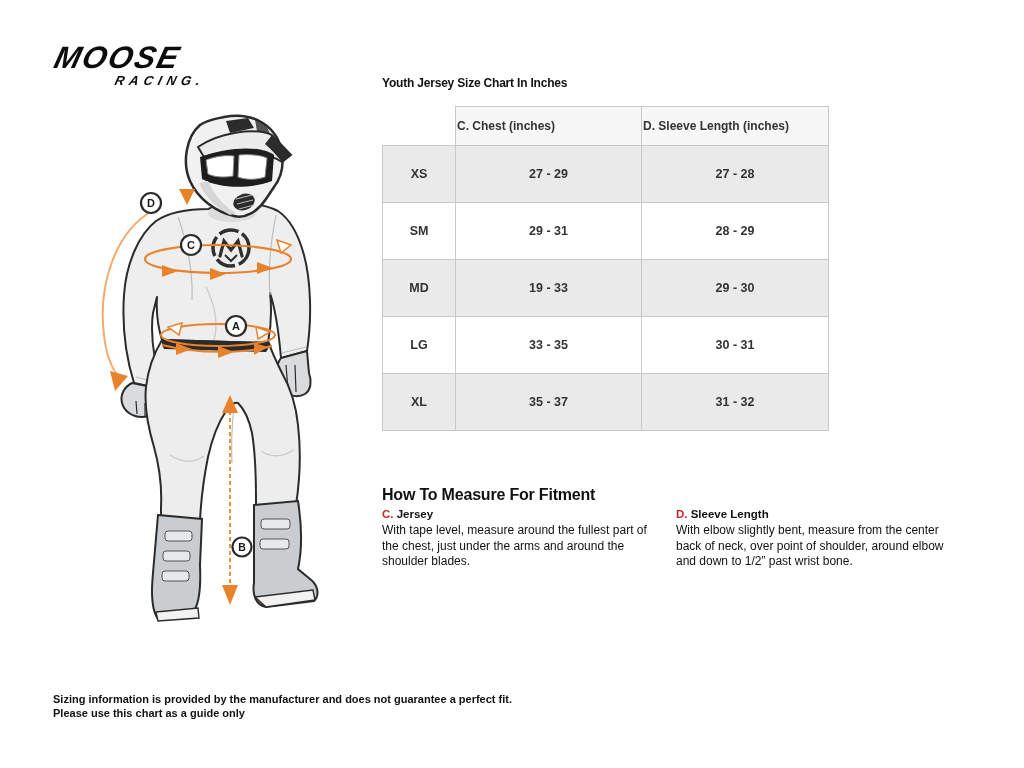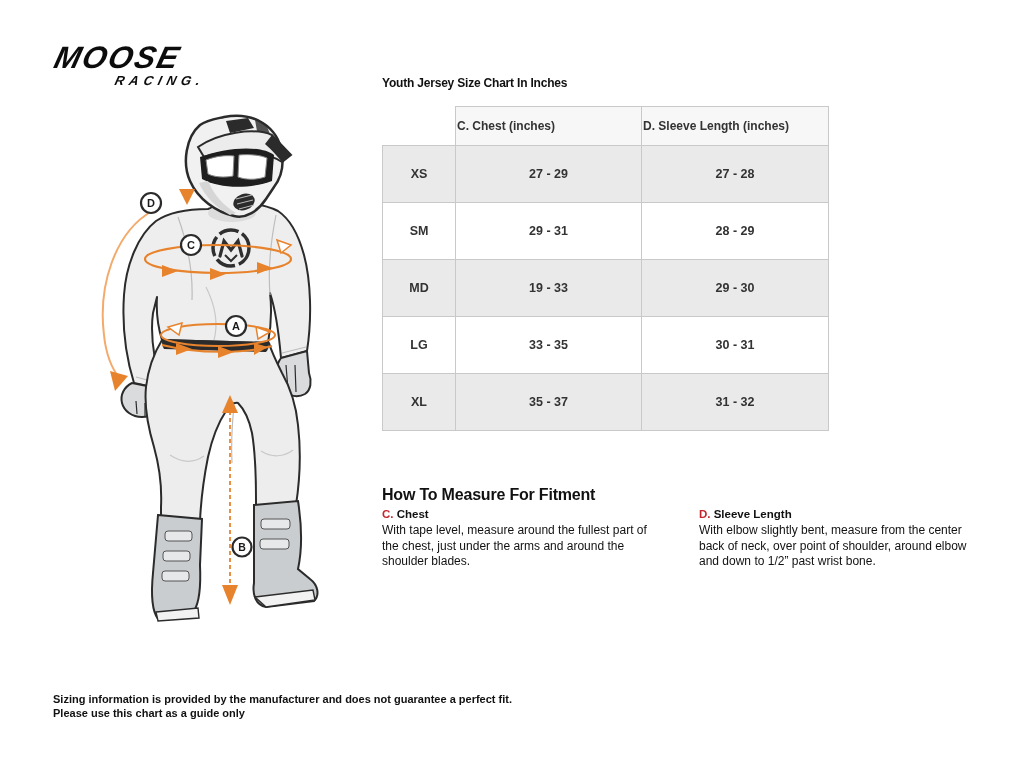--- a/index.html
+++ b/index.html
@@ -31,21 +31,21 @@
   .size-table td{height:54px;border:1px solid #c9c9c9;font-size:12.5px;font-weight:bold;
                  color:#333;text-align:center;margin-left:22px;}
   .size-table tr.stripe td{background:#eaeaea;}
   .size-table tr.plain td{background:#ffffff;}
 
   
   .measure-title{position:absolute;left:382px;top:486px;font-size:16px;font-weight:bold;
                  letter-spacing:-0.2px;color:#111;}
   .measure-col{position:absolute;top:508px;width:278px;}
   .measure-col.col-1{left:382px;}
-  .measure-col.col-2{left:699px;}
+  .measure-col.col-2{left:676px;}
   .measure-head{font-size:11.5px;font-weight:bold;color:#111;margin-bottom:3px;}
   .measure-letter{color:#c1272d;}
   .measure-body{font-size:12px;line-height:1.3;color:#111;font-weight:500;}
 
   
   .footer{position:absolute;left:53px;top:693px;font-size:11px;font-weight:600;
           line-height:1.25;color:#111;}
 </style>
 </head>
 <body>
@@ -187,21 +187,21 @@
         <td>31 - 32</td>
       </tr>
     </tbody>
   </table>
 
   <div class="measure-title">How To Measure For Fitment</div>
 
   <div class="measure-col col-1">
     <div class="measure-head">
       <span class="measure-letter">C.</span>
-      <span>Chest</span>
+      <span>Jersey</span>
     </div>
     <div class="measure-body">With tape level, measure around the fullest part of the chest, just under the arms and around the shoulder blades.</div>
   </div>
 
   <div class="measure-col col-2">
     <div class="measure-head">
       <span class="measure-letter">D.</span>
       <span>Sleeve Length</span>
     </div>
     <div class="measure-body">With elbow slightly bent, measure from the center back of neck, over point of shoulder, around elbow and down to 1/2” past wrist bone.</div>

